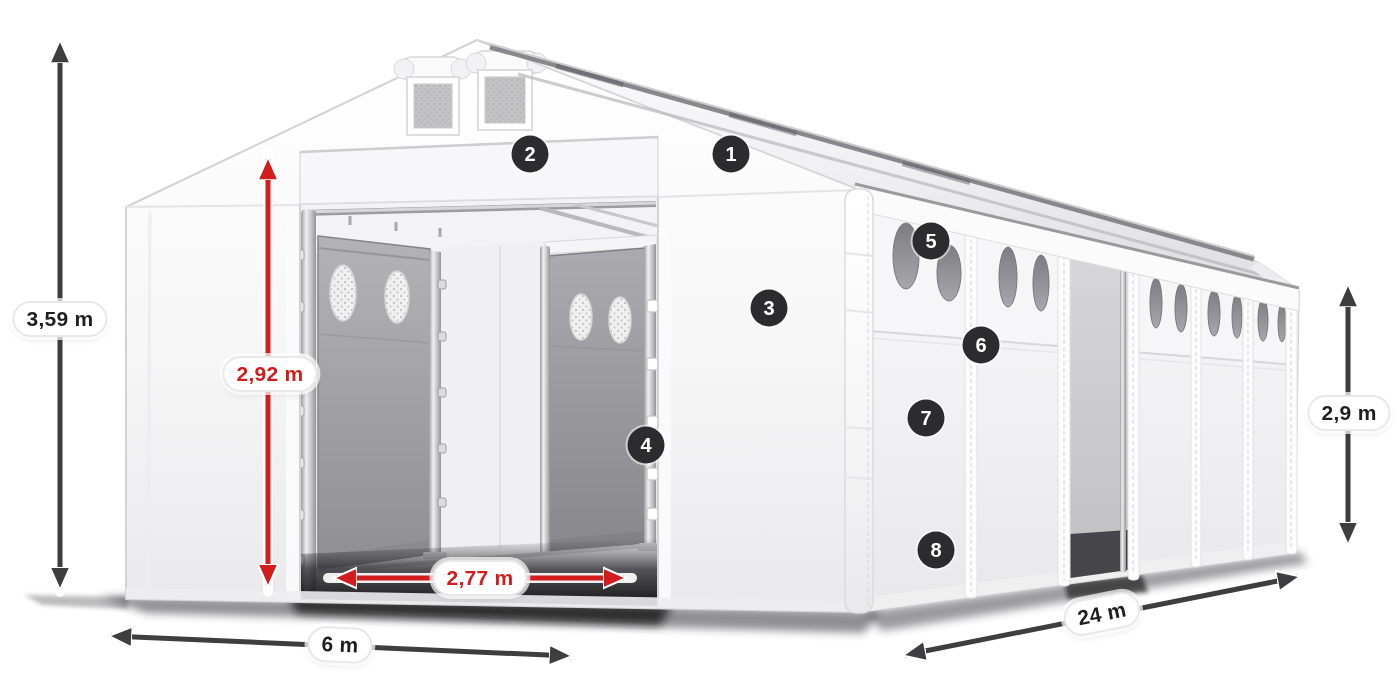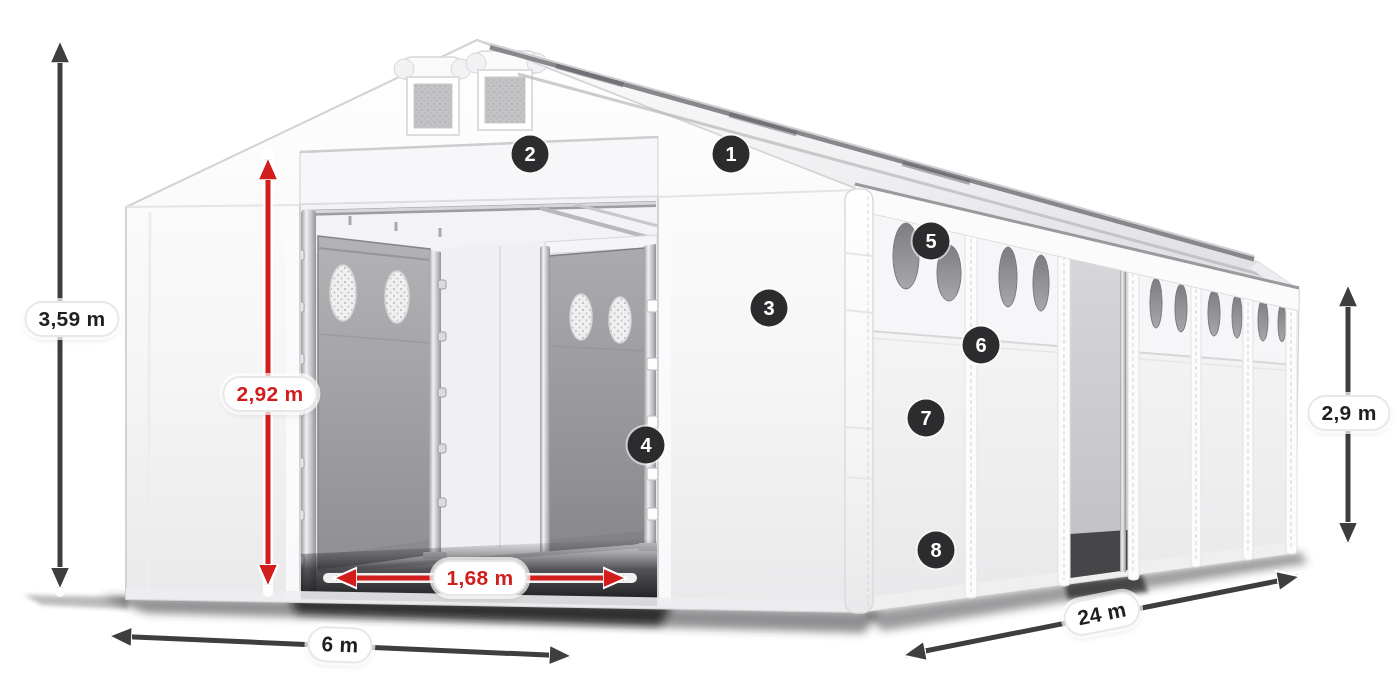--- a/index.html
+++ b/index.html
@@ -260,23 +260,23 @@
     </g>
     <path d="M60,42 L60,588" stroke="#3e3e40" stroke-width="5" marker-start="url(#ahD)" marker-end="url(#ahD)"></path>
     <path d="M111,636 L570,656" stroke="#3e3e40" stroke-width="5" marker-start="url(#ahD)" marker-end="url(#ahD)"></path>
     <path d="M905,655 L1298,577" stroke="#3e3e40" stroke-width="5" marker-start="url(#ahD)" marker-end="url(#ahD)"></path>
     <path d="M1348,286 L1348,543" stroke="#3e3e40" stroke-width="5" marker-start="url(#ahD)" marker-end="url(#ahD)"></path>
     <path d="M268,159 L268,585" stroke="#d21d1d" stroke-width="5" marker-start="url(#ahR)" marker-end="url(#ahR)"></path>
     <path d="M336,578 L624,578" stroke="#d21d1d" stroke-width="5" marker-start="url(#ahR)" marker-end="url(#ahR)"></path>
   </g>
 </svg>
 
-<div class="dim-pill" style="left:72px;top:319px;">3,59 m</div>
-<div class="dim-pill red" style="left:270px;top:374px;margin-top:20px;">2,92 m</div>
-<div class="dim-pill red" style="left:480px;top:578px;">1,68 m</div>
+<div class="dim-pill" style="left:60px;top:319px;">3,59 m</div>
+<div class="dim-pill red" style="left:270px;top:374px;">2,92 m</div>
+<div class="dim-pill red" style="left:480px;top:578px;">2,77 m</div>
 <div class="dim-pill" style="left:340px;top:645px;transform:translate(-50%,-50%) rotate(2.4deg);">6 m</div>
 <div class="dim-pill" style="left:1102px;top:614px;transform:translate(-50%,-50%) rotate(-11.3deg);">24 m</div>
 <div class="dim-pill" style="left:1349px;top:413px;">2,9 m</div>
 
 <div class="callout" style="left:731px;top:154px;">1</div>
 <div class="callout" style="left:530px;top:154px;">2</div>
 <div class="callout" style="left:769px;top:308px;">3</div>
 <div class="callout" style="left:646px;top:445px;">4</div>
 <div class="callout" style="left:931px;top:241px;">5</div>
 <div class="callout" style="left:981px;top:345px;">6</div>

